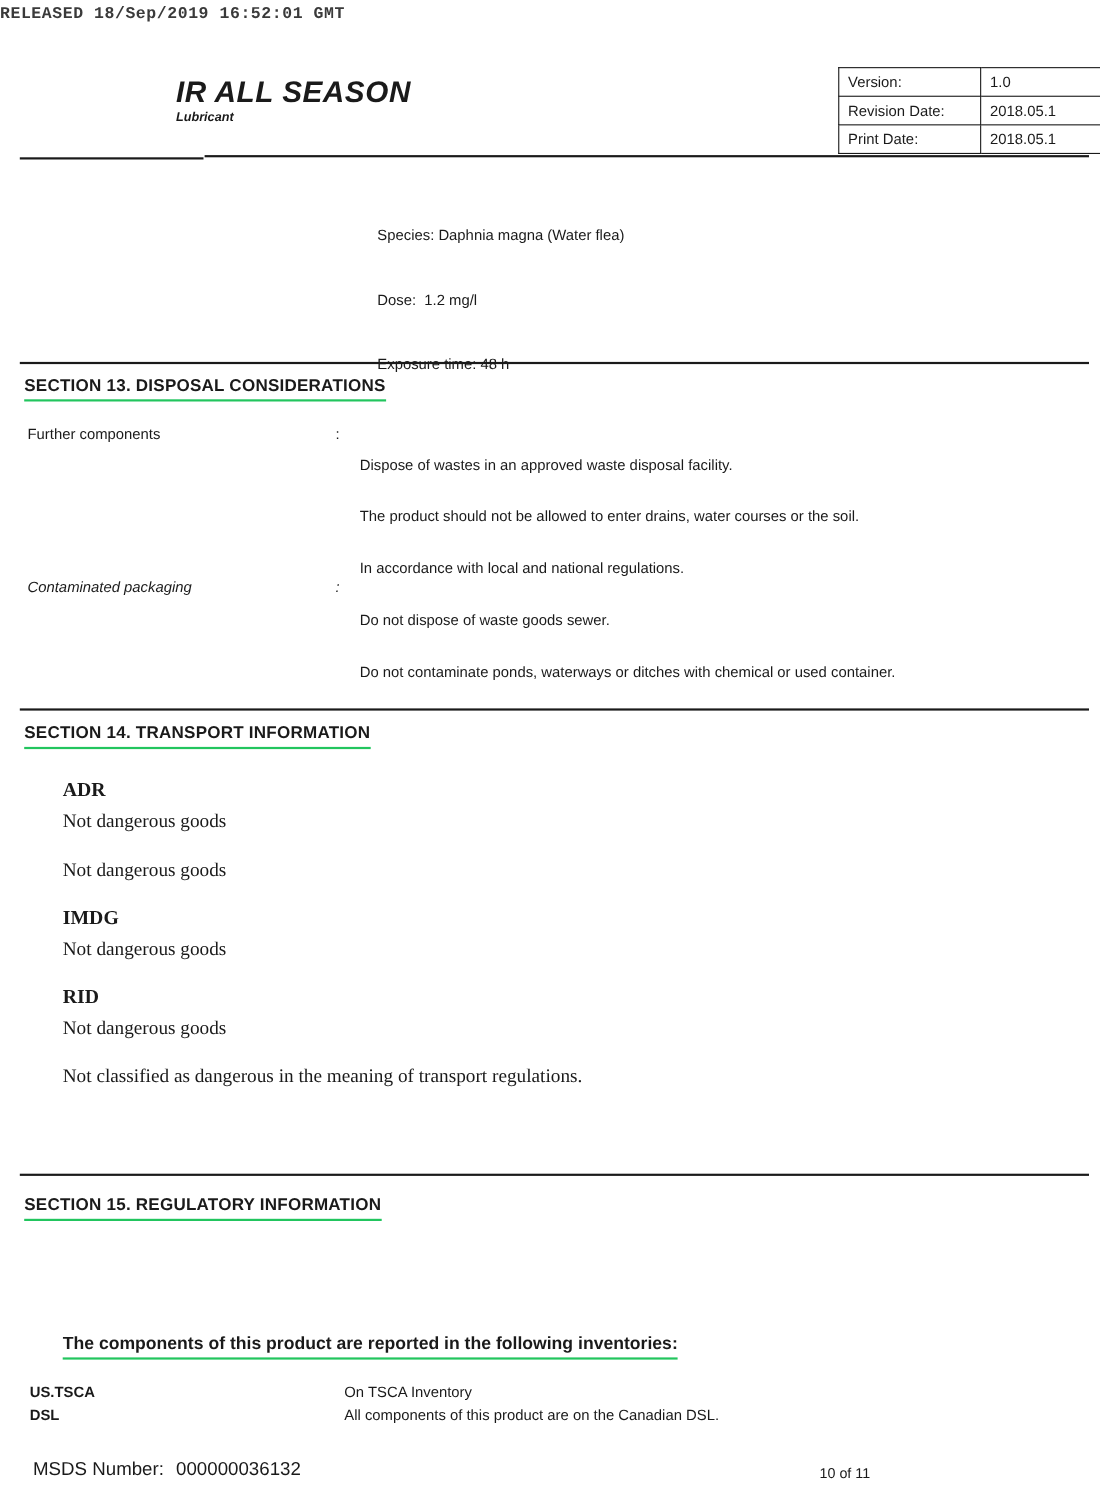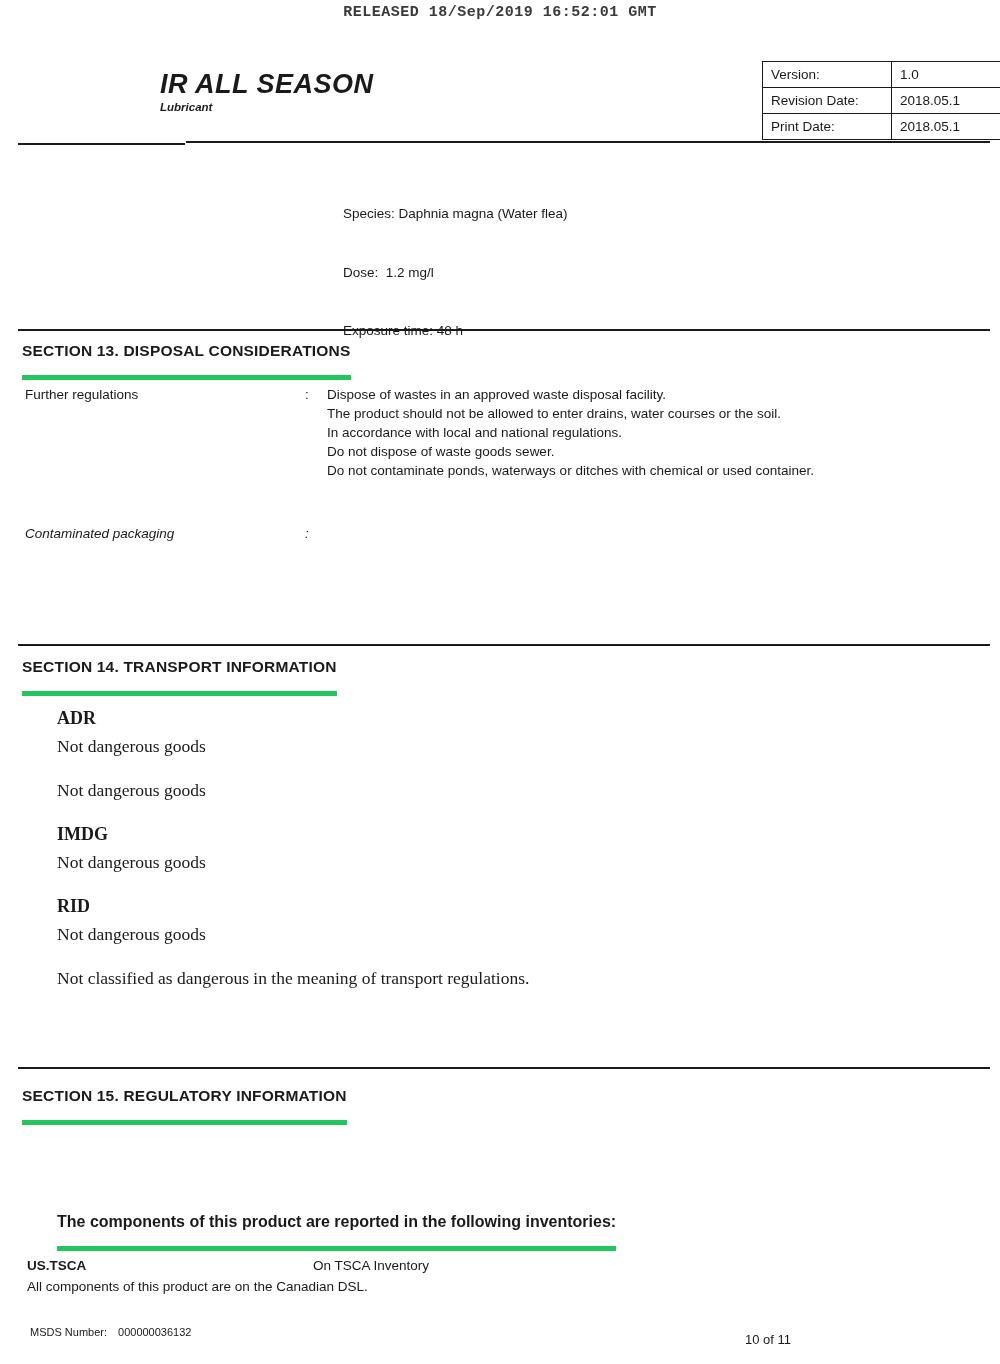--- a/index.html
+++ b/index.html
@@ -3,21 +3,21 @@
 <meta charset="utf-8">
 <style>
   html,body { margin:0; padding:0; background:#ffffff; }
   .page {
     position:relative; width:1000px; height:1364px; margin:0 auto;
     background:#ffffff; overflow:hidden; color:#1a1a1a;
     font-family:"Liberation Sans", sans-serif;
   }
   
   .stamp {
-    position:absolute; top:4px; left:0; width:100%; text-align:center;
+    position:absolute; top:4px; left:0; width:100%; text-align:left;
     font-family:"Liberation Mono", monospace; font-size:15px; font-weight:600;
     letter-spacing:0.5px; color:#3a3a3a;
   }
   
   .title-block { position:absolute; top:68px; left:160px; width:600px; text-align:left; }
   .title { font-size:27px; font-weight:bold; font-style:italic; line-height:32px; letter-spacing:0.5px; }
   .subtitle { font-size:11.5px; font-weight:bold; font-style:italic; line-height:14px; }
   
   .info-table {
     position:absolute; top:61px; left:762px; width:240px;
@@ -32,43 +32,43 @@
   .r13 { top:329px; left:18px; width:972px; }
   .r14 { top:644px; left:18px; width:972px; }
   .r15 { top:1067px; left:18px; width:972px; }
   
   .ecotox { position:absolute; top:165px; left:343px; font-size:13.5px; line-height:19.5px; white-space:pre-wrap; }
   
   .sec { position:absolute; left:22px; font-size:15.5px; font-weight:bold; line-height:20px; letter-spacing:0.2px; }
   .s13 { top:341px; }
   .s14 { top:657px; }
   .s15 { top:1086px; }
-  .u { display:inline-block; border-bottom:5px solid #22c55e; padding-bottom:14px; }
+  .u { display:inline-block; border-bottom:2px solid #22c55e; padding-bottom:2px; }
   
   .kv { position:absolute; left:25px; display:flex; width:950px; font-size:13.5px; line-height:19px; }
   .kv1 { top:385px; }
   .kv2 { top:524px;font-style:italic; }
   .kv-label { width:280px; flex:0 0 auto; }
   .kv-colon { width:22px; flex:0 0 auto; }
   .kv-value { width:612px; flex:0 0 auto; }
-  .kv-value .vline { white-space:pre-wrap; }
+  .kv-value .vline { white-space:pre-wrap;margin-top:28px; }
   
   .transport { position:absolute; top:704px; left:57px; font-family:"Liberation Serif", serif; }
   .t-entry { margin-bottom:16px; }
   .t-code { font-size:18px; font-weight:bold; line-height:28px; }
   .t-status { font-size:17.5px; line-height:28px; }
   .t-note { margin-top:14px; font-size:17.5px; line-height:28px; }
   
   .inv-heading { position:absolute; top:1212px; left:57px; font-size:16px; font-weight:bold; line-height:20px; }
   .inv-rows { position:absolute; top:1255px; left:27px; width:950px; font-size:13.5px; line-height:21px; }
   .inv-row { display:flex; }
   .inv-name { width:286px; flex:0 0 auto; font-weight:bold; }
   .inv-status { flex:1 1 auto; }
   
-  .footer-msds { position:absolute; top:1326px; left:30px; font-size:11px; }
+  .footer-msds { position:absolute; top:1326px; left:30px; font-size:17px; }
   .footer-msds .msds-value { margin-left:11px; }
   .page-number { position:absolute; top:1332px; left:745px; font-size:13px; }
 </style>
 </head>
 <body>
 
 <div class="page">
 
   <div class="stamp">RELEASED 18/Sep/2019 16:52:01 GMT</div>
 
@@ -102,21 +102,21 @@
     <div>Dose:  1.2 mg/l</div>
     <div>Exposure time: 48 h</div>
   </div>
 
   <div class="rule r13"></div>
   <div class="sec s13">
     <span class="u">SECTION 13. DISPOSAL CONSIDERATIONS</span>
   </div>
 
   <div class="kv kv1">
-    <div class="kv-label">Further regulations</div>
+    <div class="kv-label">Further components</div>
     <div class="kv-colon">:</div>
     <div class="kv-value">
       <div class="vline">Dispose of wastes in an approved waste disposal facility.</div>
       <div class="vline">The product should not be allowed to enter drains, water courses or the soil.</div>
       <div class="vline">In accordance with local and national regulations.</div>
       <div class="vline">Do not dispose of waste goods sewer.</div>
       <div class="vline">Do not contaminate ponds, waterways or ditches with chemical or used container.</div>
     </div>
   </div>
 
@@ -157,20 +157,21 @@
   <div class="inv-heading">
     <span class="u">The components of this product are reported in the following inventories:</span>
   </div>
 
   <div class="inv-rows">
     <div class="inv-row">
       <div class="inv-name">US.TSCA</div>
       <div class="inv-status">On TSCA Inventory</div>
     </div>
     <div class="inv-row">
+      <div class="inv-name">DSL</div>
       <div class="inv-status">All components of this product are on the Canadian DSL.</div>
     </div>
   </div>
 
   <div class="footer-msds">
     <span>MSDS Number:</span><span class="msds-value">000000036132</span>
   </div>
 
   <div class="page-number">10 of 11</div>
 

